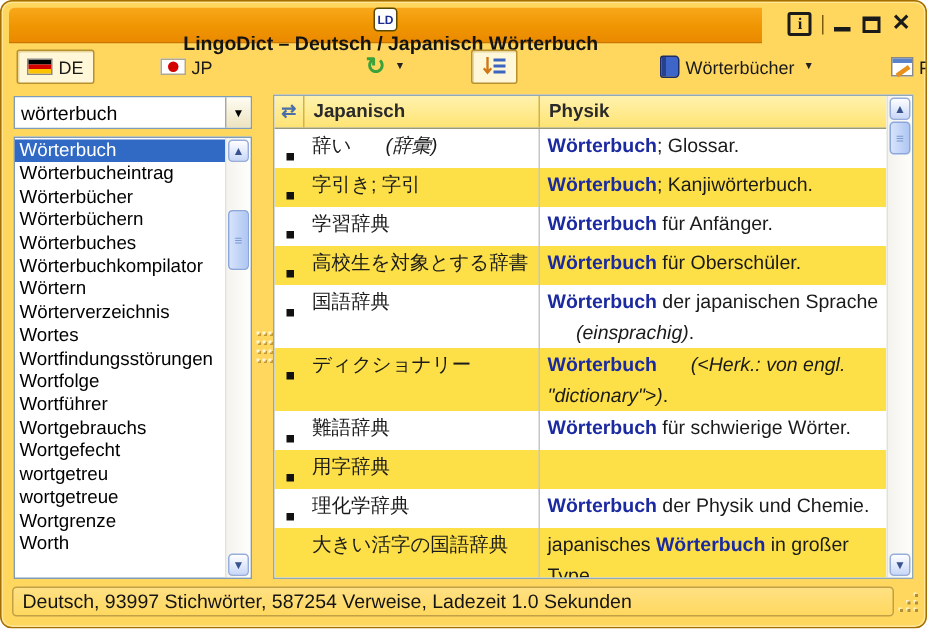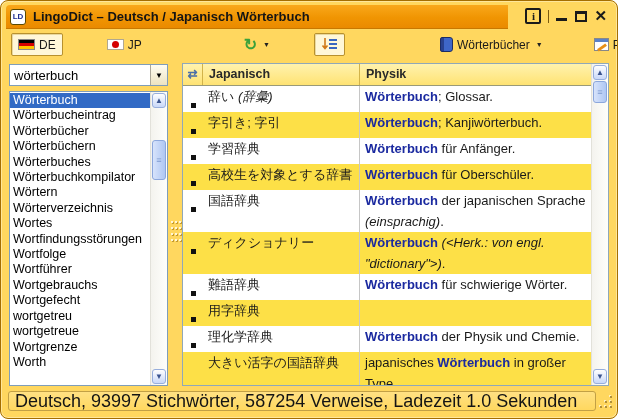--- a/index.html
+++ b/index.html
@@ -7,21 +7,21 @@
   #window {
     position:relative; width:618px; height:419px;
     background:#FFD75F; border:1px solid #A56E00; border-radius:8px;
     overflow:hidden; box-shadow:inset 0 0 0 1px #FFE69A;
   }
   
   #titlebar {
     position:absolute; left:5px; top:4px; width:502px; height:24px;
     background:linear-gradient(180deg,#F9A81B 0%,#F09502 55%,#EA8A00 100%);
     border-bottom:1px solid #C87800; border-radius:4px 0 0 0;
-    display:flex; align-items:center; padding:0 4px;
+    display:flex; align-items:center; padding:0 4px;flex-direction:column;
   }
   #app-icon {
     width:16px; height:16px; background:#fff; border:1px solid #5A4A00;
     border-radius:3px; display:flex; align-items:center; justify-content:center;
     font-size:8px; font-weight:bold; color:#1B2B8F; flex:0 0 auto;
   }
   #title-text { margin-left:7px; font-size:13px; font-weight:bold; color:#141414; white-space:nowrap; }
   #win-controls {
     position:absolute; right:10px; top:6px; height:18px;
     display:flex; align-items:center; gap:7px;
@@ -120,30 +120,30 @@
   .th-de { flex:1; border-right:0; }
   #tbody { flex:1; overflow:hidden; position:relative; }
   .trow { display:flex; background:#fff; }
   .trow.alt { background:#fde047; }
   .bullet-col { width:20px; flex:0 0 auto; padding-top:8px; text-align:center; }
   .bullet { display:inline-block; width:5px; height:5px; background:#111; }
   .cell { font-size:13px; line-height:21px; color:#1A1A1A; padding:0 5px; min-height:21px; }
   .cell.ja { width:157px; flex:0 0 auto; border-right:1px solid #C6C6C6; white-space:nowrap; overflow:hidden; }
   .cell.de { flex:1; }
   .kw { font-weight:bold; color:#1B2AA0; }
-  .it { font-style:italic; }
+  .it { font-style:italic;margin-left:19px; }
   
   #statusbar {
     position:absolute; left:5px; bottom:5px; width:608px; height:24px;
     display:flex; align-items:center;
   }
   #status-field {
     flex:1; height:20px; margin-left:2px; border:1px solid #C2A045; border-radius:3px;
     background:linear-gradient(180deg,#FFE183,#FFD85F);
-    font-size:18px; color:#141414; line-height:18px; padding:0 6px; white-space:nowrap; overflow:hidden;
+    font-size:13px; color:#141414; line-height:18px; padding:0 6px; white-space:nowrap; overflow:hidden;
   }
   #resize-grip { width:18px; height:18px; position:relative; flex:0 0 auto; }
   #resize-grip i { position:absolute; width:2px; height:2px; background:#B08F3A; box-shadow:-1px -1px 0 #FFF0C0; }
 </style>
 </head>
 <body>
 
 <div id="window">
 
   <div id="titlebar">

